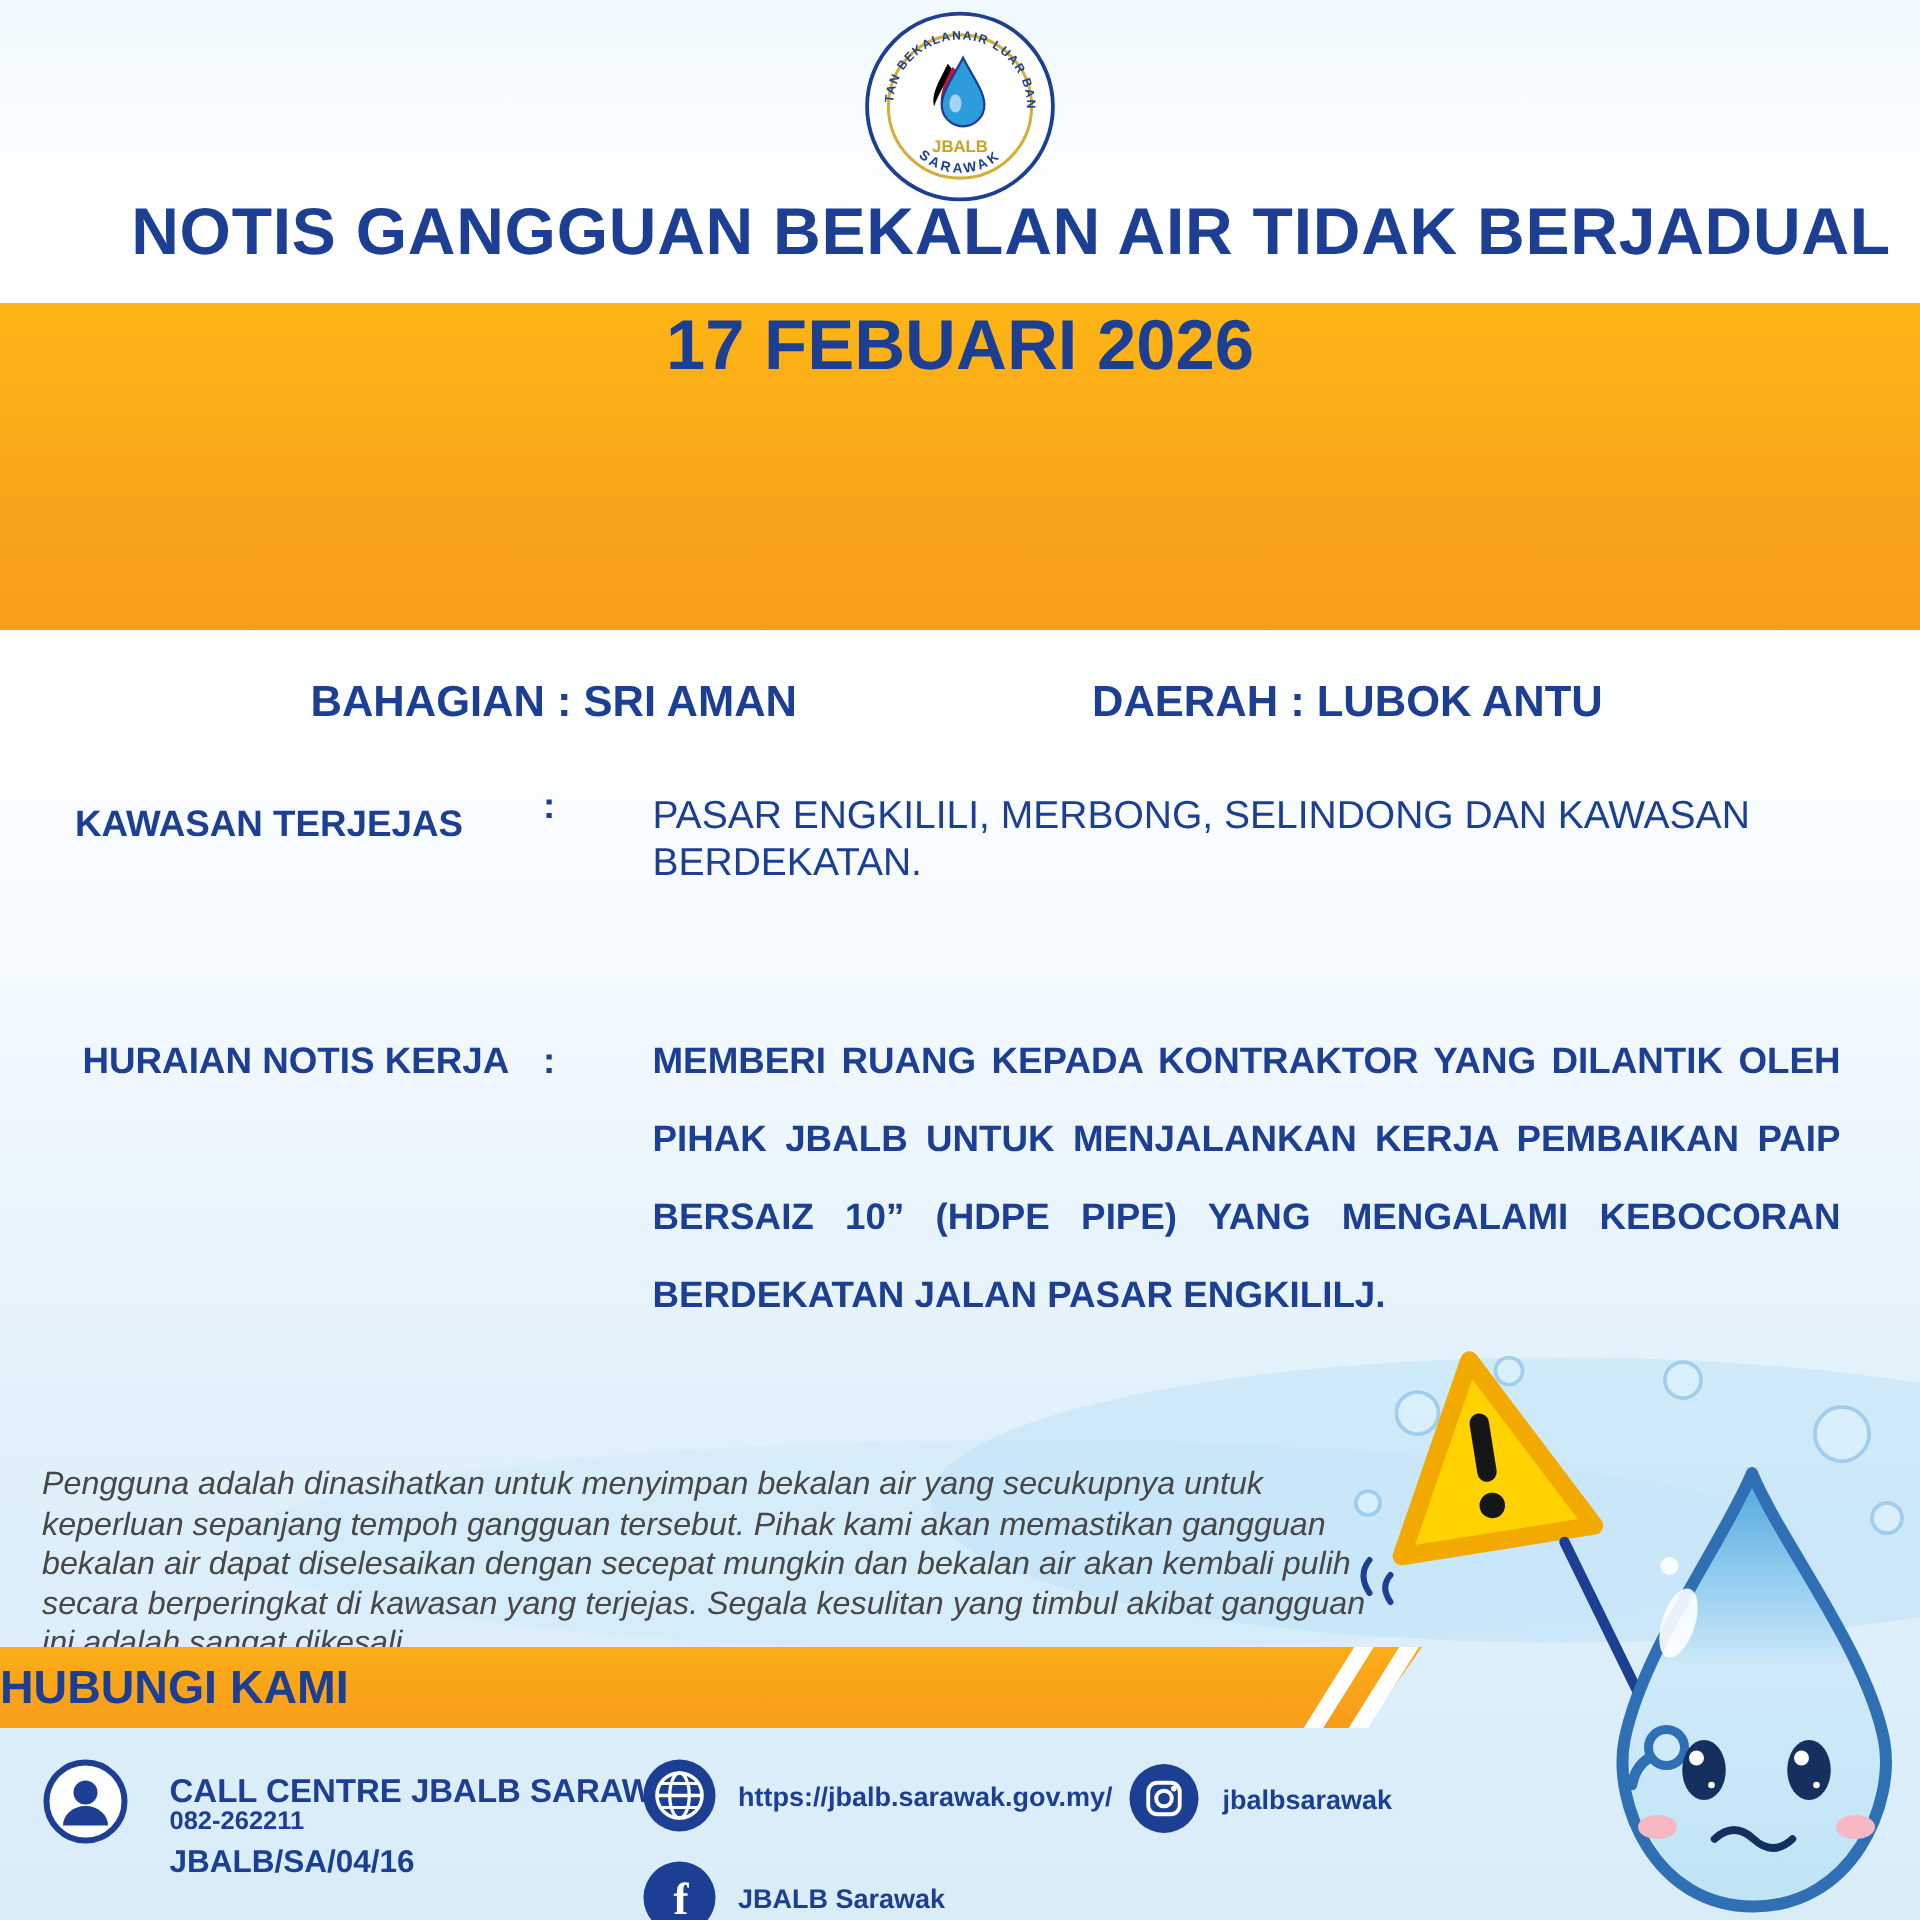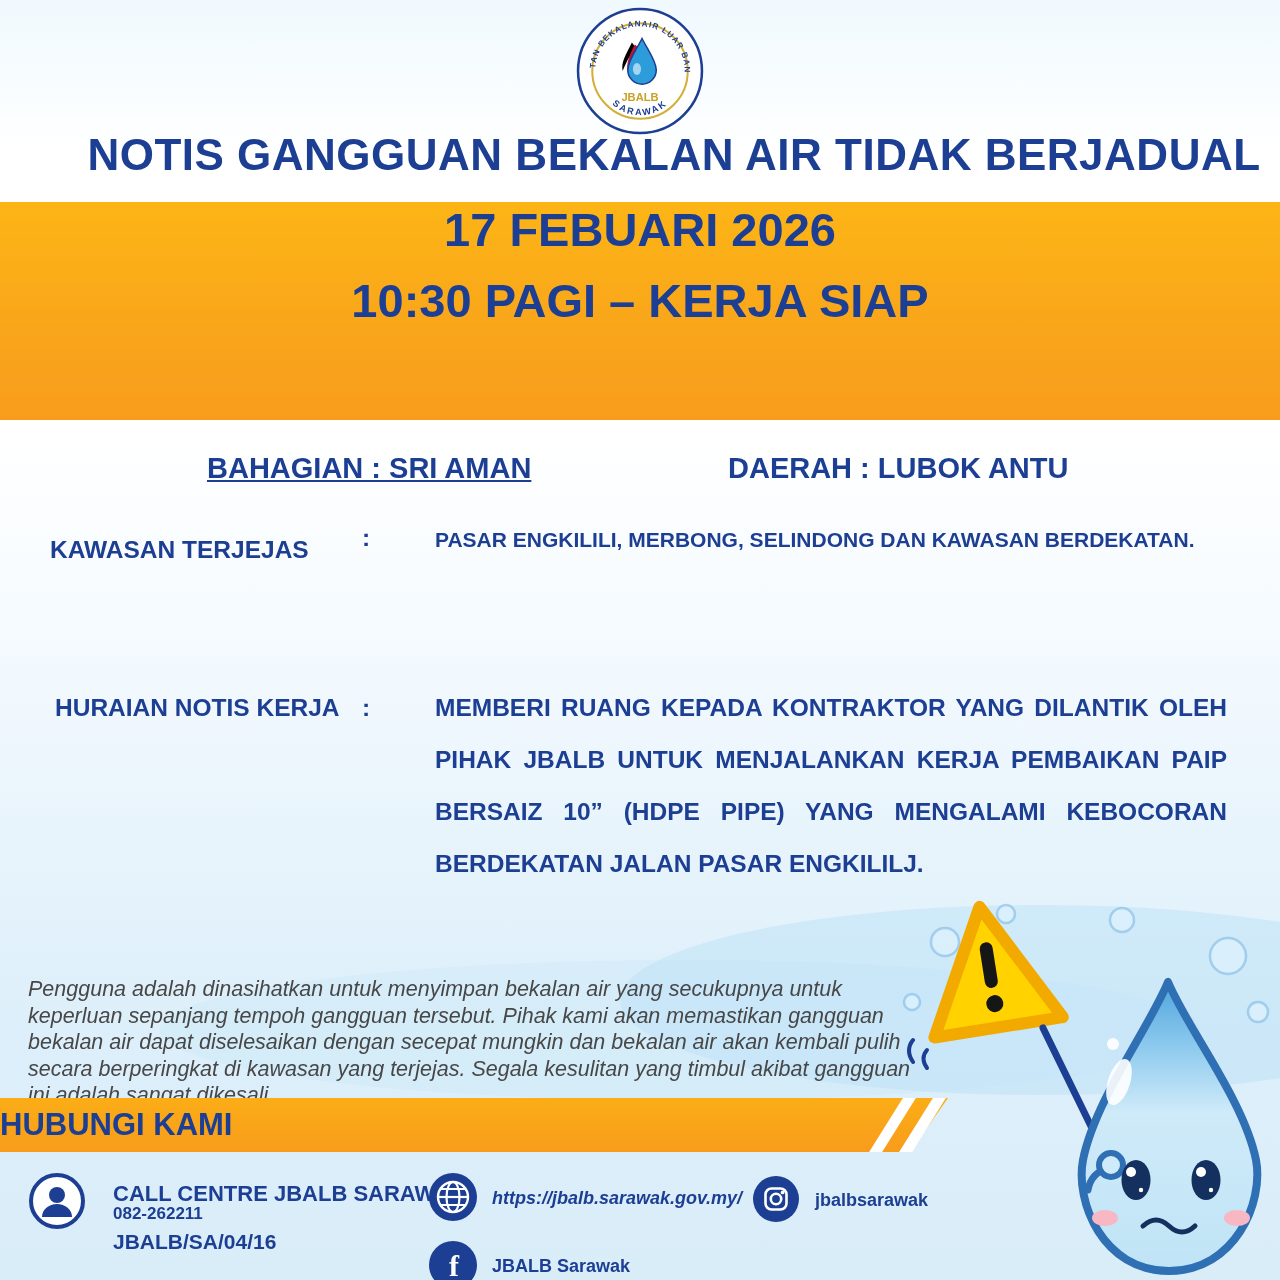--- a/index.html
+++ b/index.html
@@ -16,30 +16,30 @@
   .title{ position:absolute; top:130px; left:0; width:100%; text-align:center;
     font-size:44px; font-weight:bold; color:#1C3E93; letter-spacing:.5px;margin-left:34px; }
 
   
   .date-band{ position:absolute; top:202px; left:0; width:100%; height:218px;
     background:linear-gradient(180deg,#FDB515 0%,#F9A51B 60%,#F89C1C 100%); }
   .date-band .date{ text-align:center; font-size:47px; font-weight:bold; color:#1C3E93; }
   .date-band .time{ margin-top:16px; text-align:center; font-size:47px; font-weight:bold; color:#1C3E93; }
 
   
-  .bahagian{ position:absolute; top:452px; left:207px; font-size:29px; font-weight:bold; color:#1C3E93;text-decoration:underline; }
+  .bahagian{ position:absolute; top:452px; left:207px; font-size:29px; font-weight:bold; color:#1C3E93; }
   .daerah{ position:absolute; top:452px; left:728px; font-size:29px; font-weight:bold; color:#1C3E93; }
 
   
   .row-label{ position:absolute; left:50px; font-size:24.5px; font-weight:bold; color:#1C3E93; }
   .row-colon{ position:absolute; left:362px; font-size:24.5px; font-weight:bold; color:#1C3E93; }
   .kawasan-label{ top:536px; }
   .kawasan-colon{ top:524px; }
   .kawasan-value{ position:absolute; top:528px; left:435px; width:800px;
-    font-size:21px; font-weight:bold; color:#1C3E93; }
+    font-size:26px; font-weight:normal; color:#1C3E93; }
   .huraian-label{ top:694px; left:55px; }
   .huraian-colon{ top:694px; }
   .huraian-value{ position:absolute; top:682px; left:435px; width:792px;
     font-size:24.5px; font-weight:bold; color:#1C3E93; text-align:justify; line-height:52px; }
 
   
   .advisory{ position:absolute; top:976px; left:28px; width:908px;
     font-size:21.5px; font-style:italic; color:#474747; line-height:26.5px; }
 
   
@@ -50,21 +50,21 @@
   .band-stripe{ position:absolute; top:1098px; width:13px; height:54px; background:#fff; transform:skewX(-32deg); }
   .stripe-1{ left:886px; } .stripe-2{ left:916px; }
 
   
   .f-icon{ position:absolute; }
   .cc-icon{ top:1172px; left:28px; }
   .cc-label{ position:absolute; top:1181px; left:113px; font-size:22px; font-weight:bold; color:#1C3E93; }
   .cc-phone{ position:absolute; top:1204px; left:113px; font-size:17px; font-weight:bold; color:#1C3E93; }
   .cc-ref{ position:absolute; top:1230px; left:113px; font-size:21px; font-weight:bold; color:#1C3E93; }
   .web-icon{ top:1172px; left:428px; }
-  .web-text{ position:absolute; top:1188px; left:492px; font-size:18px; font-weight:bold; color:#1C3E93;font-style:italic; }
+  .web-text{ position:absolute; top:1188px; left:492px; font-size:18px; font-weight:bold; color:#1C3E93; }
   .ig-icon{ top:1175px; left:752px; }
   .ig-text{ position:absolute; top:1190px; left:815px; font-size:18px; font-weight:bold; color:#1C3E93; }
   .fb-icon{ top:1240px; left:428px; }
   .fb-text{ position:absolute; top:1256px; left:492px; font-size:18px; font-weight:bold; color:#1C3E93; }
 
   .splash-svg{ position:absolute; top:880px; left:0; pointer-events:none; }
   .mascot-svg{ position:absolute; top:878px; left:905px; }
 </style>
 </head>
 <body>
@@ -88,21 +88,20 @@
       <path d="M66 32 C60 44 52 54 52 63 a14 14 0 0 0 28 0 C80 54 72 44 66 32 Z" fill="#2D9CDB" stroke="#1C3E93" stroke-width="1.5"></path>
       <ellipse cx="61" cy="62" rx="4" ry="6" fill="#BEE4F6" opacity="0.8"></ellipse>
     </g>
     <text x="64" y="94" text-anchor="middle" font-size="11" font-weight="bold" fill="#C9A227">JBALB</text>
   </svg>
 
   <div class="title">NOTIS GANGGUAN BEKALAN AIR TIDAK BERJADUAL</div>
 
   <div class="date-band">
     <div class="date">17 FEBUARI 2026</div>
-    <div class="time">10:30 PAGI – KERJA SIAP</div>
   </div>
 
   <div class="bahagian">BAHAGIAN : SRI AMAN</div>
   <div class="daerah">DAERAH : LUBOK ANTU</div>
 
   <div class="row-label kawasan-label">KAWASAN TERJEJAS</div>
   <div class="row-colon kawasan-colon">:</div>
   <div class="kawasan-value">PASAR ENGKILILI, MERBONG, SELINDONG  DAN KAWASAN BERDEKATAN.</div>
 
   <div class="row-label huraian-label">HURAIAN NOTIS KERJA</div>

